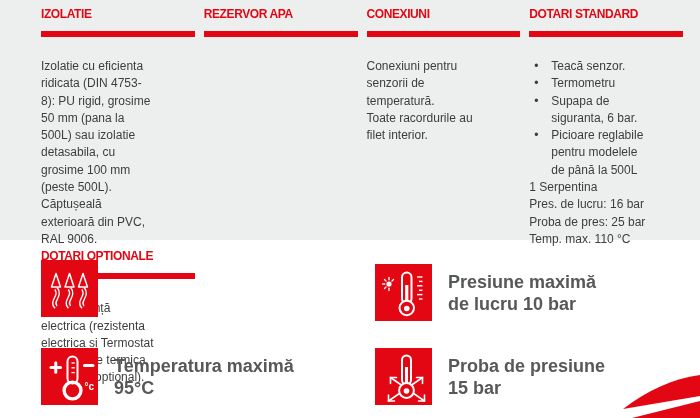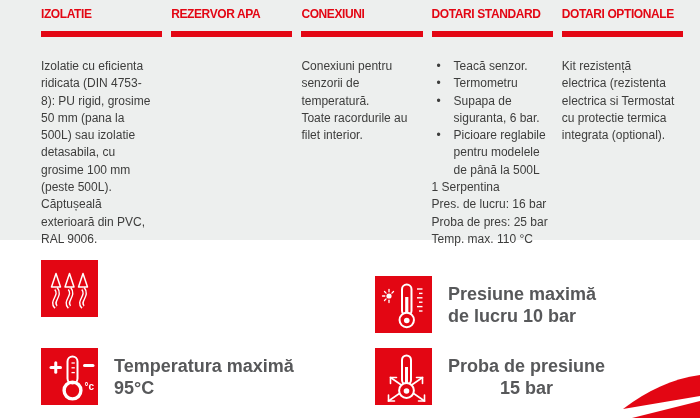--- a/index.html
+++ b/index.html
@@ -8,40 +8,40 @@
     background:#ffffff;
     font-family:"Liberation Sans","DejaVu Sans",sans-serif;
   }
   .page { position:absolute; inset:0; }
 
   
   .specs {
     position:absolute; left:0; top:0; width:700px; height:240px;
     background:var(--bg_gray,#edefee);
     box-sizing:border-box; padding:6px 17px 0 41px;
-    display:grid; grid-template-columns:repeat(5,1fr); column-gap:9px;
+    display:grid; grid-template-columns:repeat(4,1fr); column-gap:9px;
   }
   .spec-col { min-width:0; }
   .spec-title {
     margin:0; font-size:12px; line-height:16px; font-weight:bold;
     letter-spacing:-0.4px; color:var(--red,#e30613); white-space:nowrap;
   }
   .spec-bar { height:6px; margin-top:9px; background:var(--red,#e30613); }
   .spec-body { margin-top:21px; color:var(--text_dark,#3d3d3c); font-size:12px; line-height:17.3px; }
   .spec-text { white-space:pre-line; }
   .bullet-item { position:relative; padding-left:22px; white-space:pre-line; }
   .bullet-item::before { content:"\2022"; position:absolute; left:5px; top:0; }
   .spec-subheading { font-weight:normal; }
 
   
   .feature { position:absolute; height:57px; display:flex; align-items:center; }
   .f-pos-0 { left:41px;  top:260px; }
-  .f-pos-1 { left:375px; top:276px; }
+  .f-pos-1 { left:375px; top:264px; }
   .f-pos-2 { left:41px;  top:348px; }
-  .f-pos-3 { left:375px; top:348px;text-align:center; }
+  .f-pos-3 { left:375px; top:348px; }
   .feature-icon { width:57px; height:57px; flex:0 0 57px; display:block; }
   .feature-label {
     margin-left:16px; font-size:18px; line-height:22px; font-weight:bold;
     color:var(--feature_text,#57585a); white-space:pre-line;
   }
 
   
   .swoosh { position:absolute; right:0; bottom:0; width:100px; height:78px; }
 </style>
 </head>

